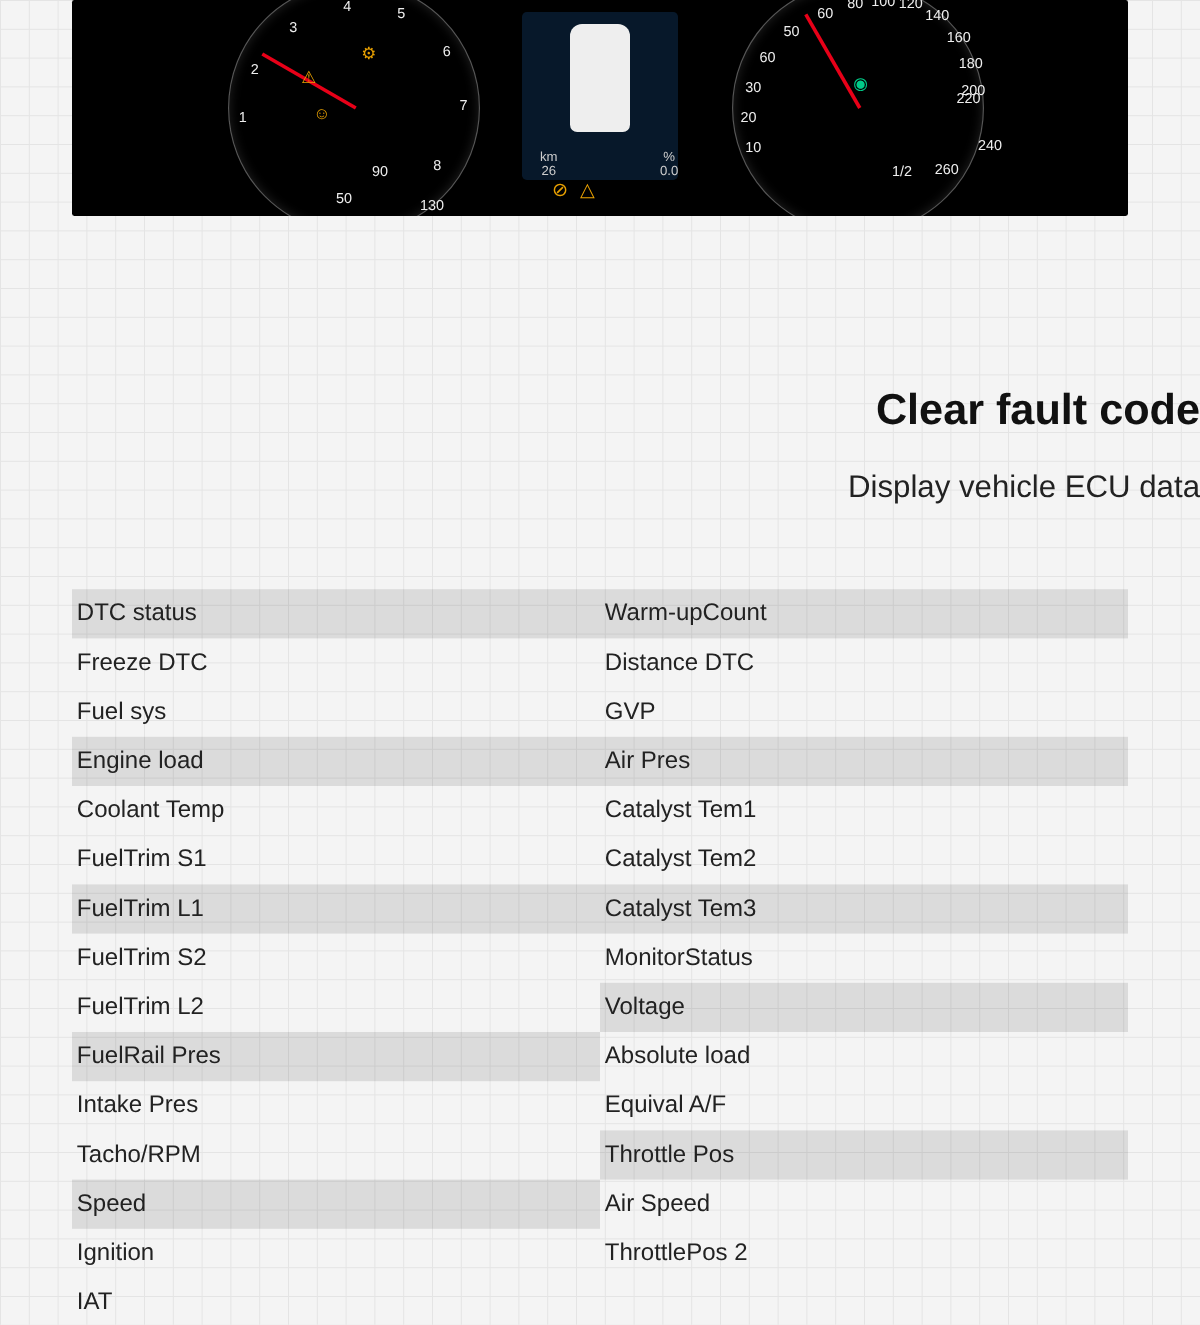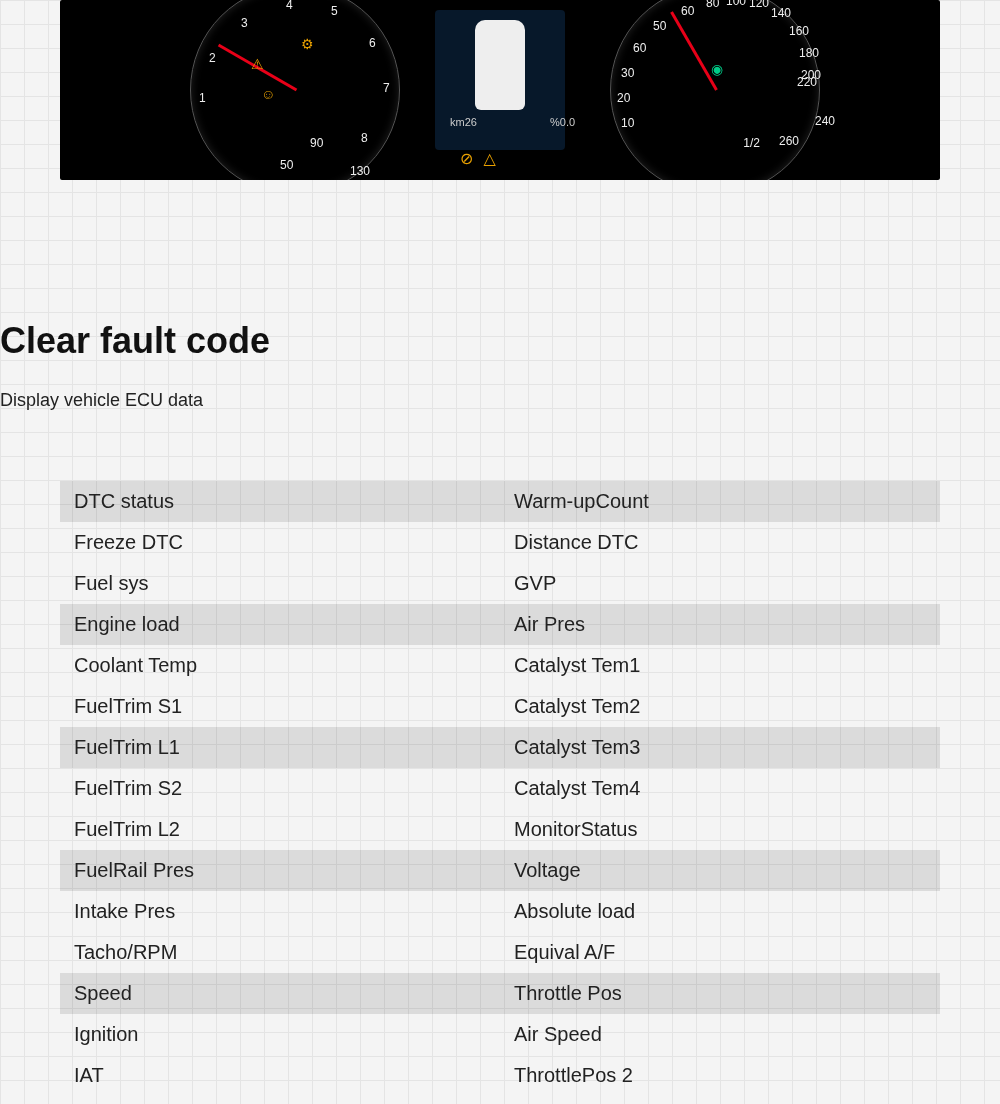--- a/index.html
+++ b/index.html
@@ -47,52 +47,52 @@
     width:130px; height:140px; background:#07182a;
     border-radius:4px;
     display:flex; flex-direction:column; align-items:center; justify-content:flex-start;
     padding-top:10px;
   }
   .car-icon {
     width:50px; height:90px; background:#eee;
     border-radius:10px 10px 6px 6px;
   }
   .info-left, .info-right {
-    position:absolute; bottom:52px; color:#ccc; font-size:11px;
-    display:flex; flex-direction:row; align-items:center;
+    position:absolute; bottom:31px; color:#ccc; font-size:11px;
+    display:flex; flex-direction:column; align-items:center;
   }
   .info-left  { left:390px; }
   .info-right { left:490px; }
   .warn-icons {
     position:absolute; bottom:12px; left:400px; display:flex; gap:10px;
   }
   .warn-icons span { color:#e8a000; font-size:16px; }
   .warn-small {
     position:absolute; color:#e8a000; font-size:14px;
   }
 
   
-  .headings { text-align:left; margin-top:140px; }
+  .headings { text-align:right; margin-top:140px; }
   h1 {
     font-size:36px; font-weight:700; color:#111;
   }
   h2 {
-    font-size:18px; font-weight:400; color:#222; margin-top:28px;
+    font-size:26px; font-weight:400; color:#222; margin-top:28px;
   }
 
   
   .grid {
     width:880px; margin:70px 60px 0 60px;
     display:flex;
   }
   .col { width:50%; }
   .cell {
     height:41px;
     display:flex; align-items:center;
-    padding-left:14px;
+    padding-left:4px;
     font-size:20px; color:#222;
     border-bottom:1px solid rgba(0,0,0,0);
   }
   .cell.shade { background:rgba(0,0,0,0.10); }
 </style>
 </head>
 <body>
 
 <div class="page">
 
@@ -179,21 +179,20 @@
         <div class="cell">IAT</div>
       </div>
     <div class="col" id="col-right">
         <div class="cell shade">Warm-upCount</div>
         <div class="cell">Distance DTC</div>
         <div class="cell">GVP</div>
         <div class="cell shade">Air Pres</div>
         <div class="cell">Catalyst Tem1</div>
         <div class="cell">Catalyst Tem2</div>
         <div class="cell shade">Catalyst Tem3</div>
-        <div class="cell">Catalyst Tem4</div>
         <div class="cell">MonitorStatus</div>
         <div class="cell shade">Voltage</div>
         <div class="cell">Absolute load</div>
         <div class="cell">Equival A/F</div>
         <div class="cell shade">Throttle Pos</div>
         <div class="cell">Air Speed</div>
         <div class="cell">ThrottlePos 2</div>
       </div>
   </div>
 

